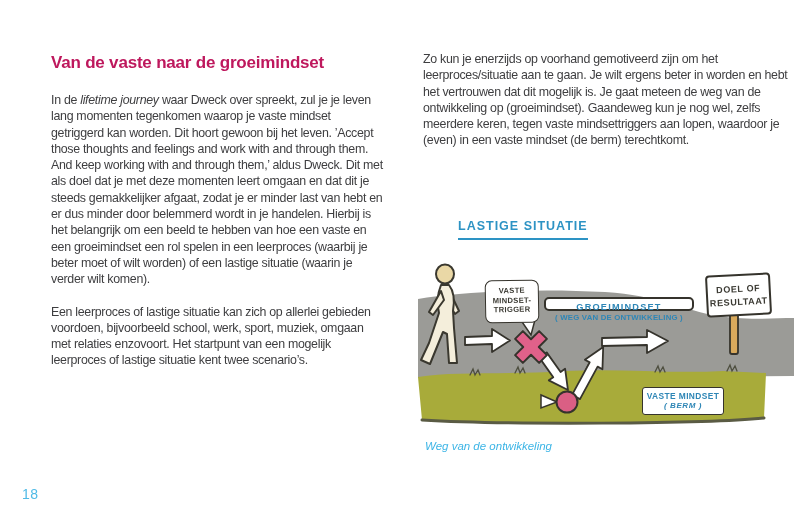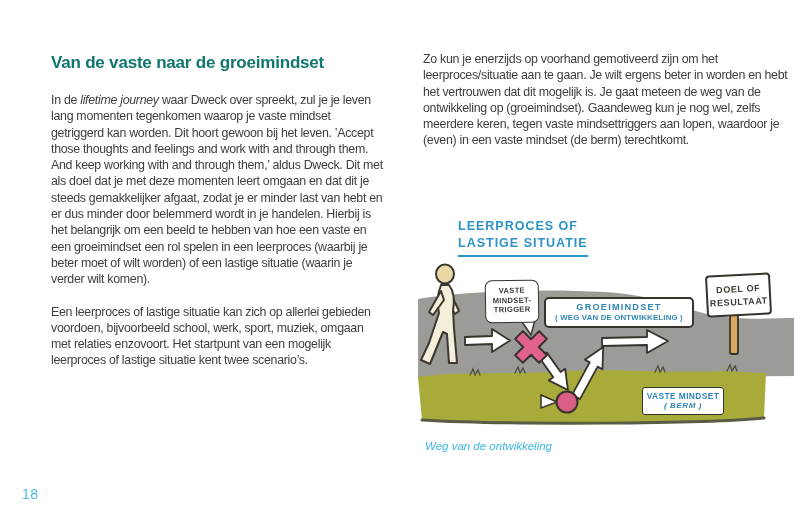--- a/index.html
+++ b/index.html
@@ -16,21 +16,21 @@
   
   .col-left {
     position: absolute; left: 51px; top: 53px; width: 334px;
   }
   .col-right {
     position: absolute; left: 423px; top: 51px; width: 370px;
   }
   h1.heading {
     margin: 0 0 19px 0;
     font-size: 17px; line-height: 20px; font-weight: bold;
-    color: #0f766e; letter-spacing: -0.2px;
+    color: #be185d; letter-spacing: -0.2px;
   }
   p.body-text {
     margin: 0;
     font-size: 12.4px; line-height: 16.3px;
     color: #3e3e40; letter-spacing: -0.3px;
   }
   p.body-text.gap-before { margin-top: 16px; }
   p.body-text em { font-style: italic; }
 
   .page-number {
@@ -65,21 +65,21 @@
   }
   .box-trigger {
     left: 70px; top: 67px; width: 54px; height: 43px;
     border-radius: 7px; border-width: 1.5px;
     font-size: 7.6px; line-height: 9.6px; letter-spacing: 0.3px;
     white-space: pre-line;
     padding-top: 5px;
     transform: rotate(-1deg);
   }
   .box-groei {
-    left: 129px; top: 84px; width: 150px; height: 31px;
+    left: 129px; top: 84px; width: 150px; height: 14px;
     border-radius: 5px;
     color: #2e86b6;
     padding-top: 3px;
   }
   .box-groei .l1 { font-size: 9.2px; line-height: 11px; letter-spacing: 1.2px; }
   .box-groei .l2 { font-size: 7.8px; line-height: 10px; letter-spacing: 0.2px; }
   .box-kantelpunt {
     left: 53px; top: 178px; width: 80px; height: 21px;
     border-radius: 3px; border-width: 1.5px;
     font-size: 8.8px; line-height: 17px; letter-spacing: 0.6px;
@@ -164,21 +164,20 @@
 
       <g stroke="#3a382f" stroke-width="2" stroke-linejoin="round" stroke-linecap="round">
         <path d="M34,77 L44,98 L40,101 L31,86 Z" fill="#f4eedb"></path>
         <path d="M26,72 C22,82 22,92 24,100 L14,130 L6,147 L15,151 L28,119 L32,121 L34,150 L42,150 L39,115 L38,98 C40,86 38,77 34,72 Z" fill="#f4eedb"></path>
         <path d="M26,78 L14,99 L18,102 L29,87 Z" fill="#f4eedb"></path>
         <ellipse cx="30" cy="61" rx="9" ry="9.5" fill="#ead8a6"></ellipse>
       </g>
     </svg>
 
     <div class="illu-title">
-      <div>LEERPROCES OF</div>
       <div><span class="u">LASTIGE SITUATIE</span></div>
     </div>
 
     <div class="label-box box-trigger">VASTE
 MINDSET-
 TRIGGER</div>
 
     <div class="label-box box-groei">
       <div class="l1">GROEIMINDSET</div>
       <div class="l2">( WEG VAN DE ONTWIKKELING )</div>

